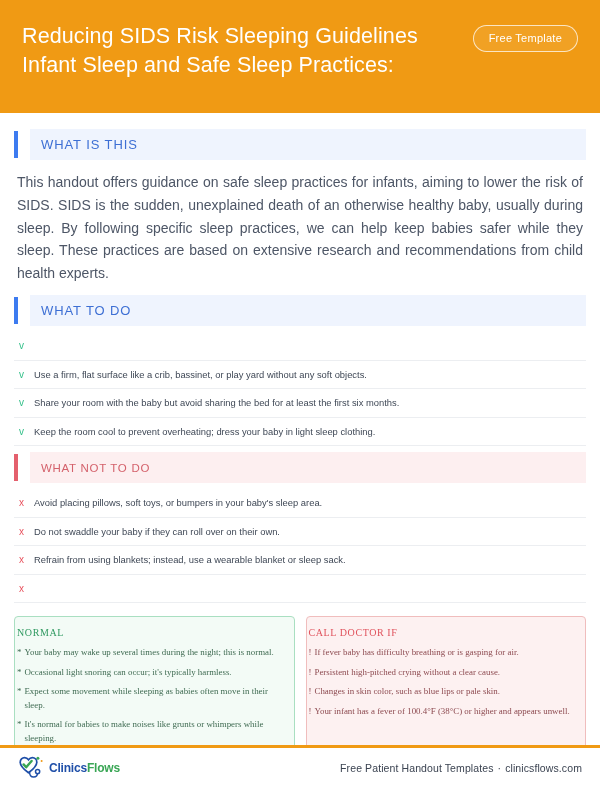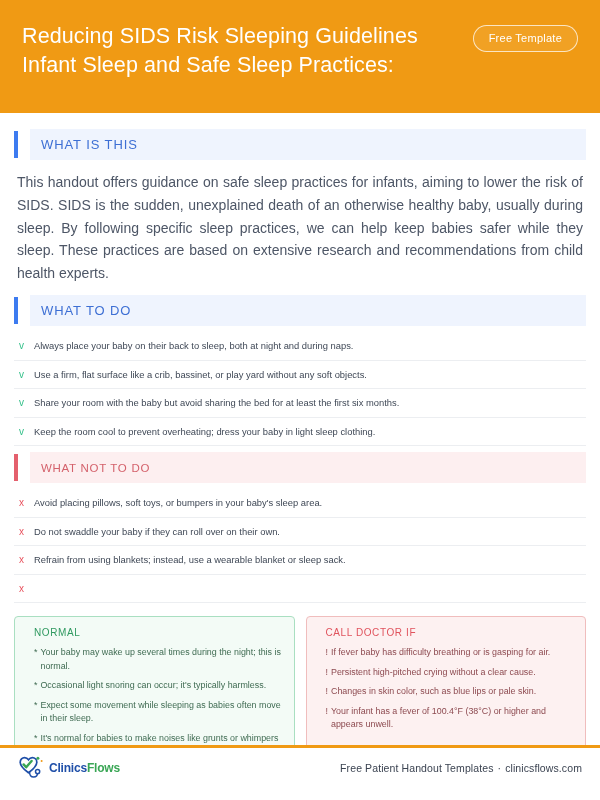--- a/index.html
+++ b/index.html
@@ -125,22 +125,23 @@
 
   
   .boxes {
     display: flex;
     gap: 11px;
     margin-top: 13px;
   }
   .box {
     flex: 1 1 0;
     border-radius: 4px;
-    padding: 10px 11px 11px 19px;
+    padding: 10px 11px 11px 2px;
     min-height: 130px;
+    font-family: Liberation Serif, serif;
   }
   .box-normal { background: #f3fbf6; border: 1px solid #a9dfc1; }
   .box-doctor { background: #fdf1f1; border: 1px solid #f0bdbd; }
   .box-title {
     font-size: 10px;
     letter-spacing: 0.6px;
     margin-bottom: 8px;
   }
   .box-normal .box-title { color: #2f9960; }
   .box-doctor .box-title { color: #e0535d; }
@@ -217,21 +218,20 @@
     </div>
     <div class="intro">This handout offers guidance on safe sleep practices for infants, aiming to lower the risk of SIDS. SIDS is the sudden, unexplained death of an otherwise healthy baby, usually during sleep. By following specific sleep practices, we can help keep babies safer while they sleep. These practices are based on extensive research and recommendations from child health experts.</div>
 
     <div class="sec-head sec-blue">
       <span class="accent"></span>
       <span class="bar">WHAT TO DO</span>
     </div>
     <div class="rowlist">
       <div class="row row-do">
         <span class="mark">v</span>
-        <span>Always place your baby on their back to sleep, both at night and during naps.</span>
       </div>
       <div class="row row-do">
         <span class="mark">v</span>
         <span>Use a firm, flat surface like a crib, bassinet, or play yard without any soft objects.</span>
       </div>
       <div class="row row-do">
         <span class="mark">v</span>
         <span>Share your room with the baby but avoid sharing the bed for at least the first six months.</span>
       </div>
       <div class="row row-do">

